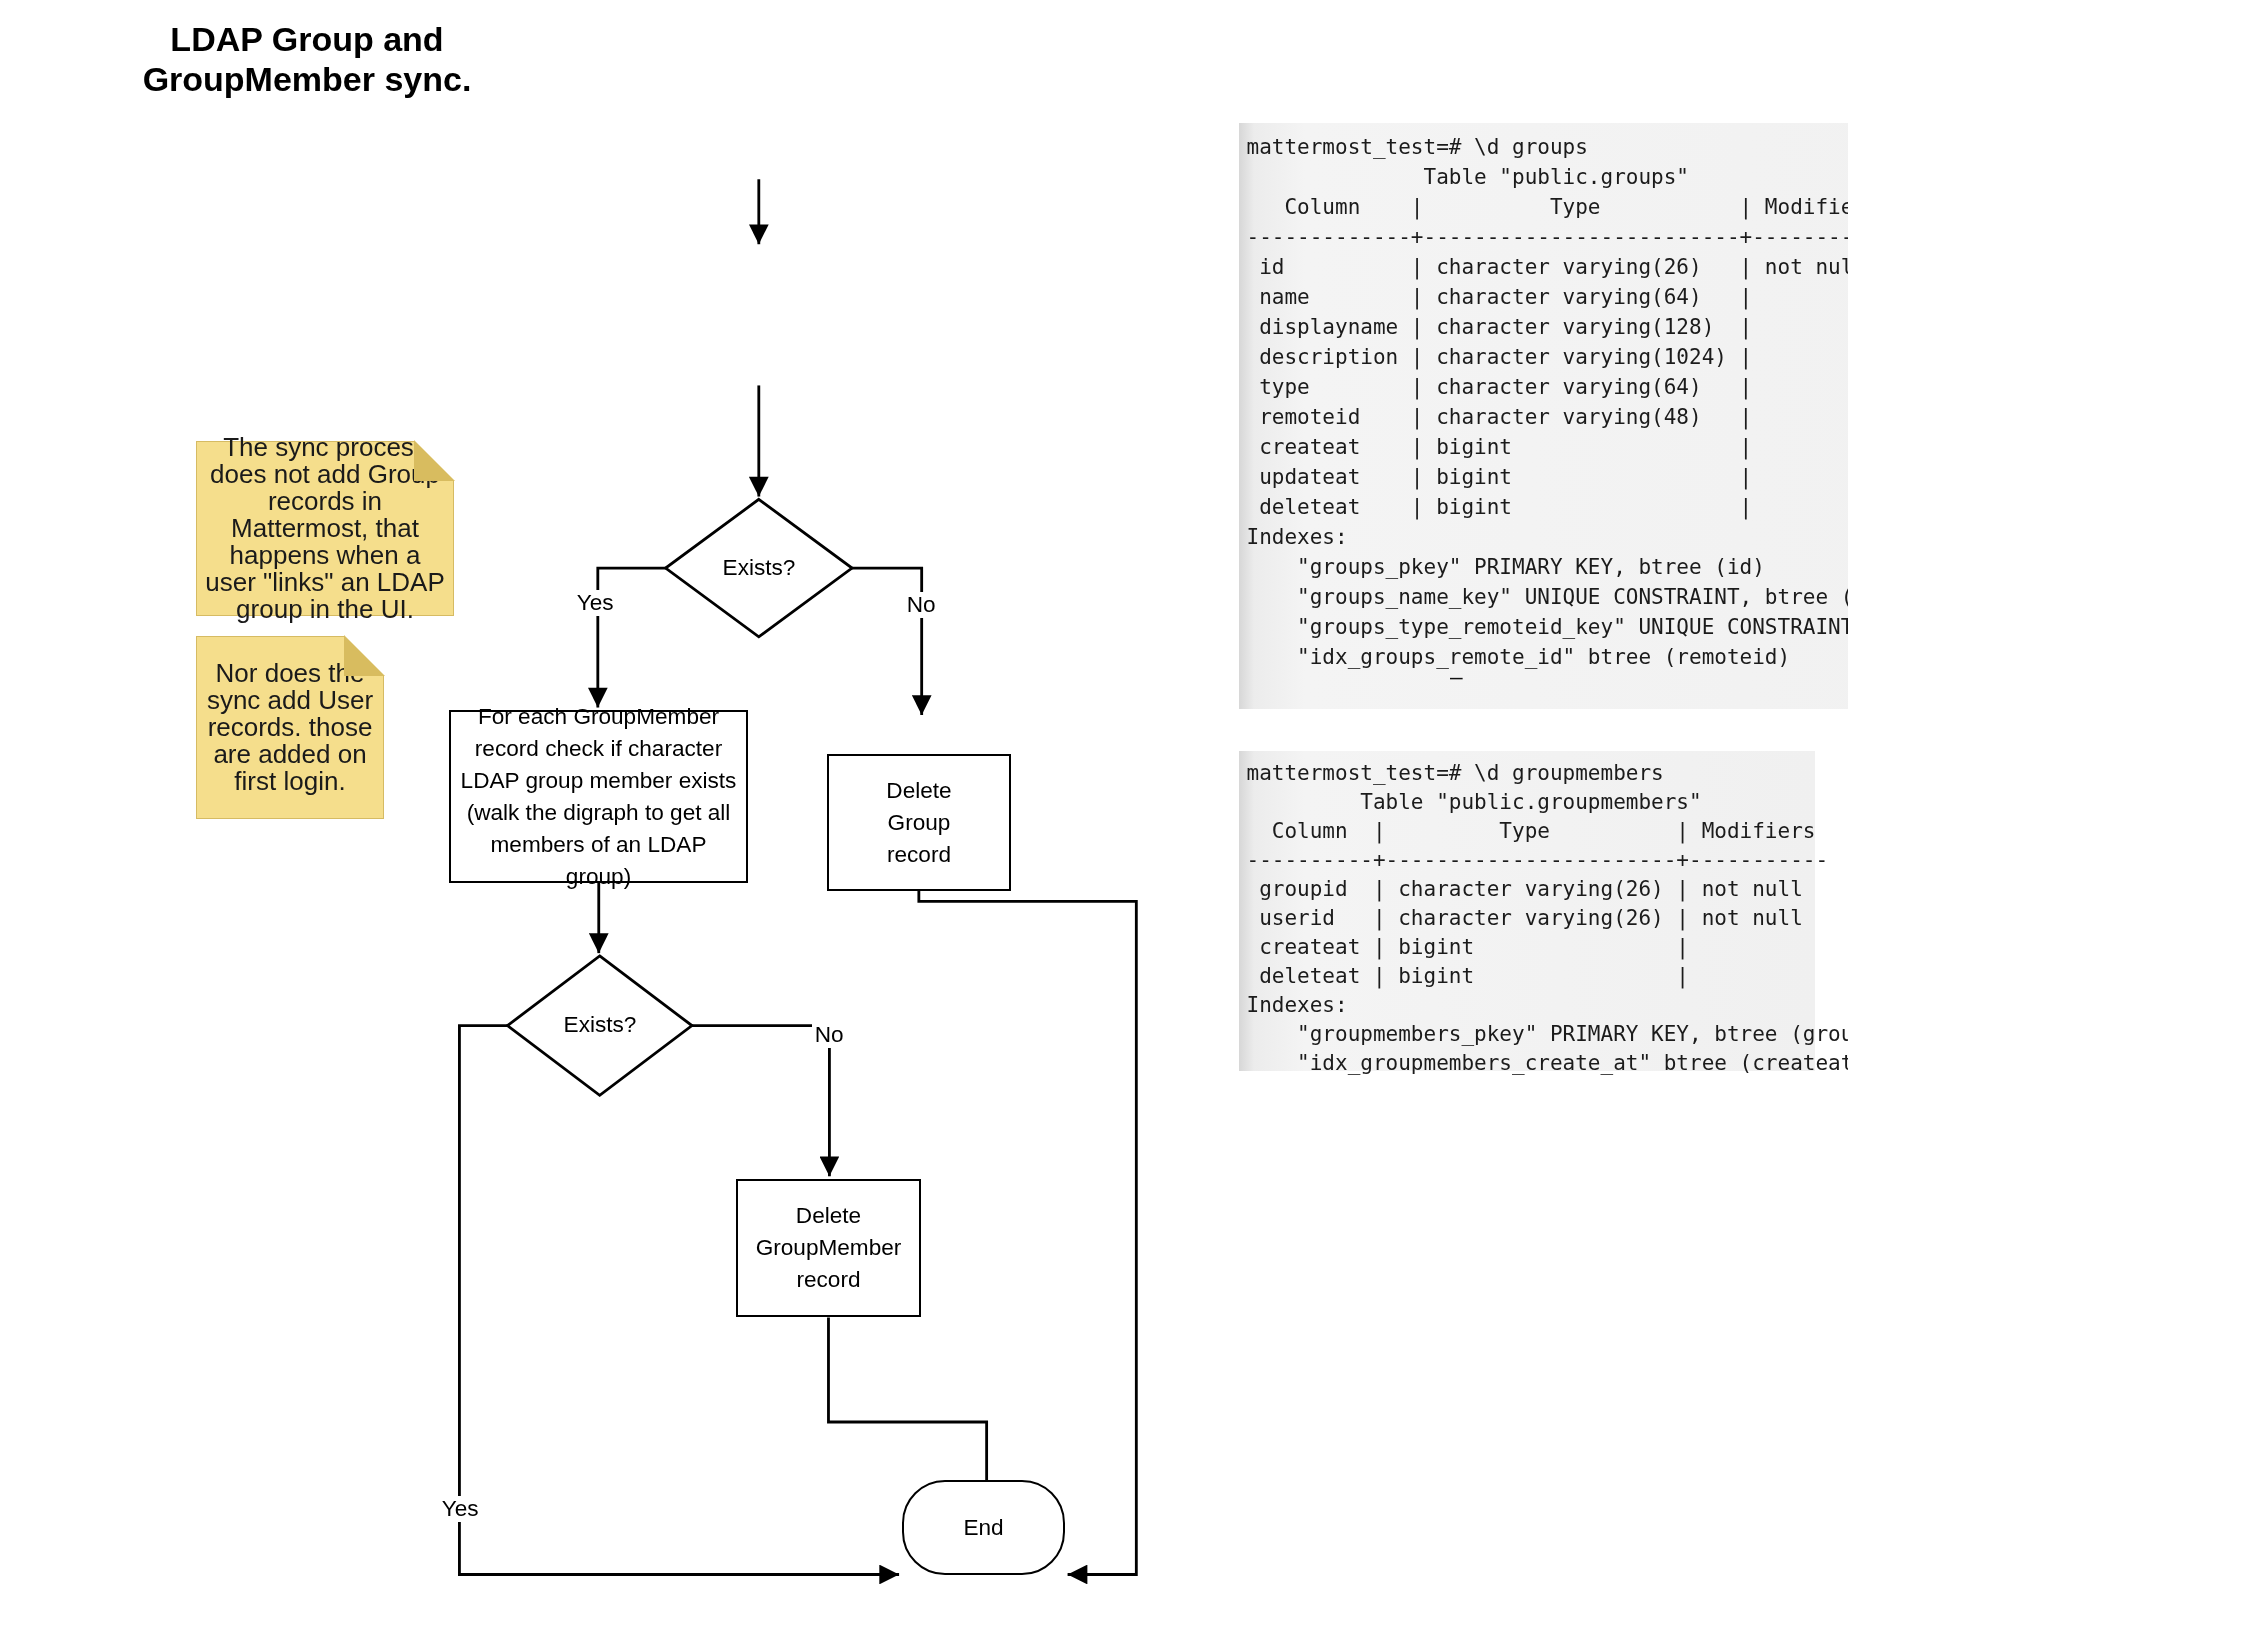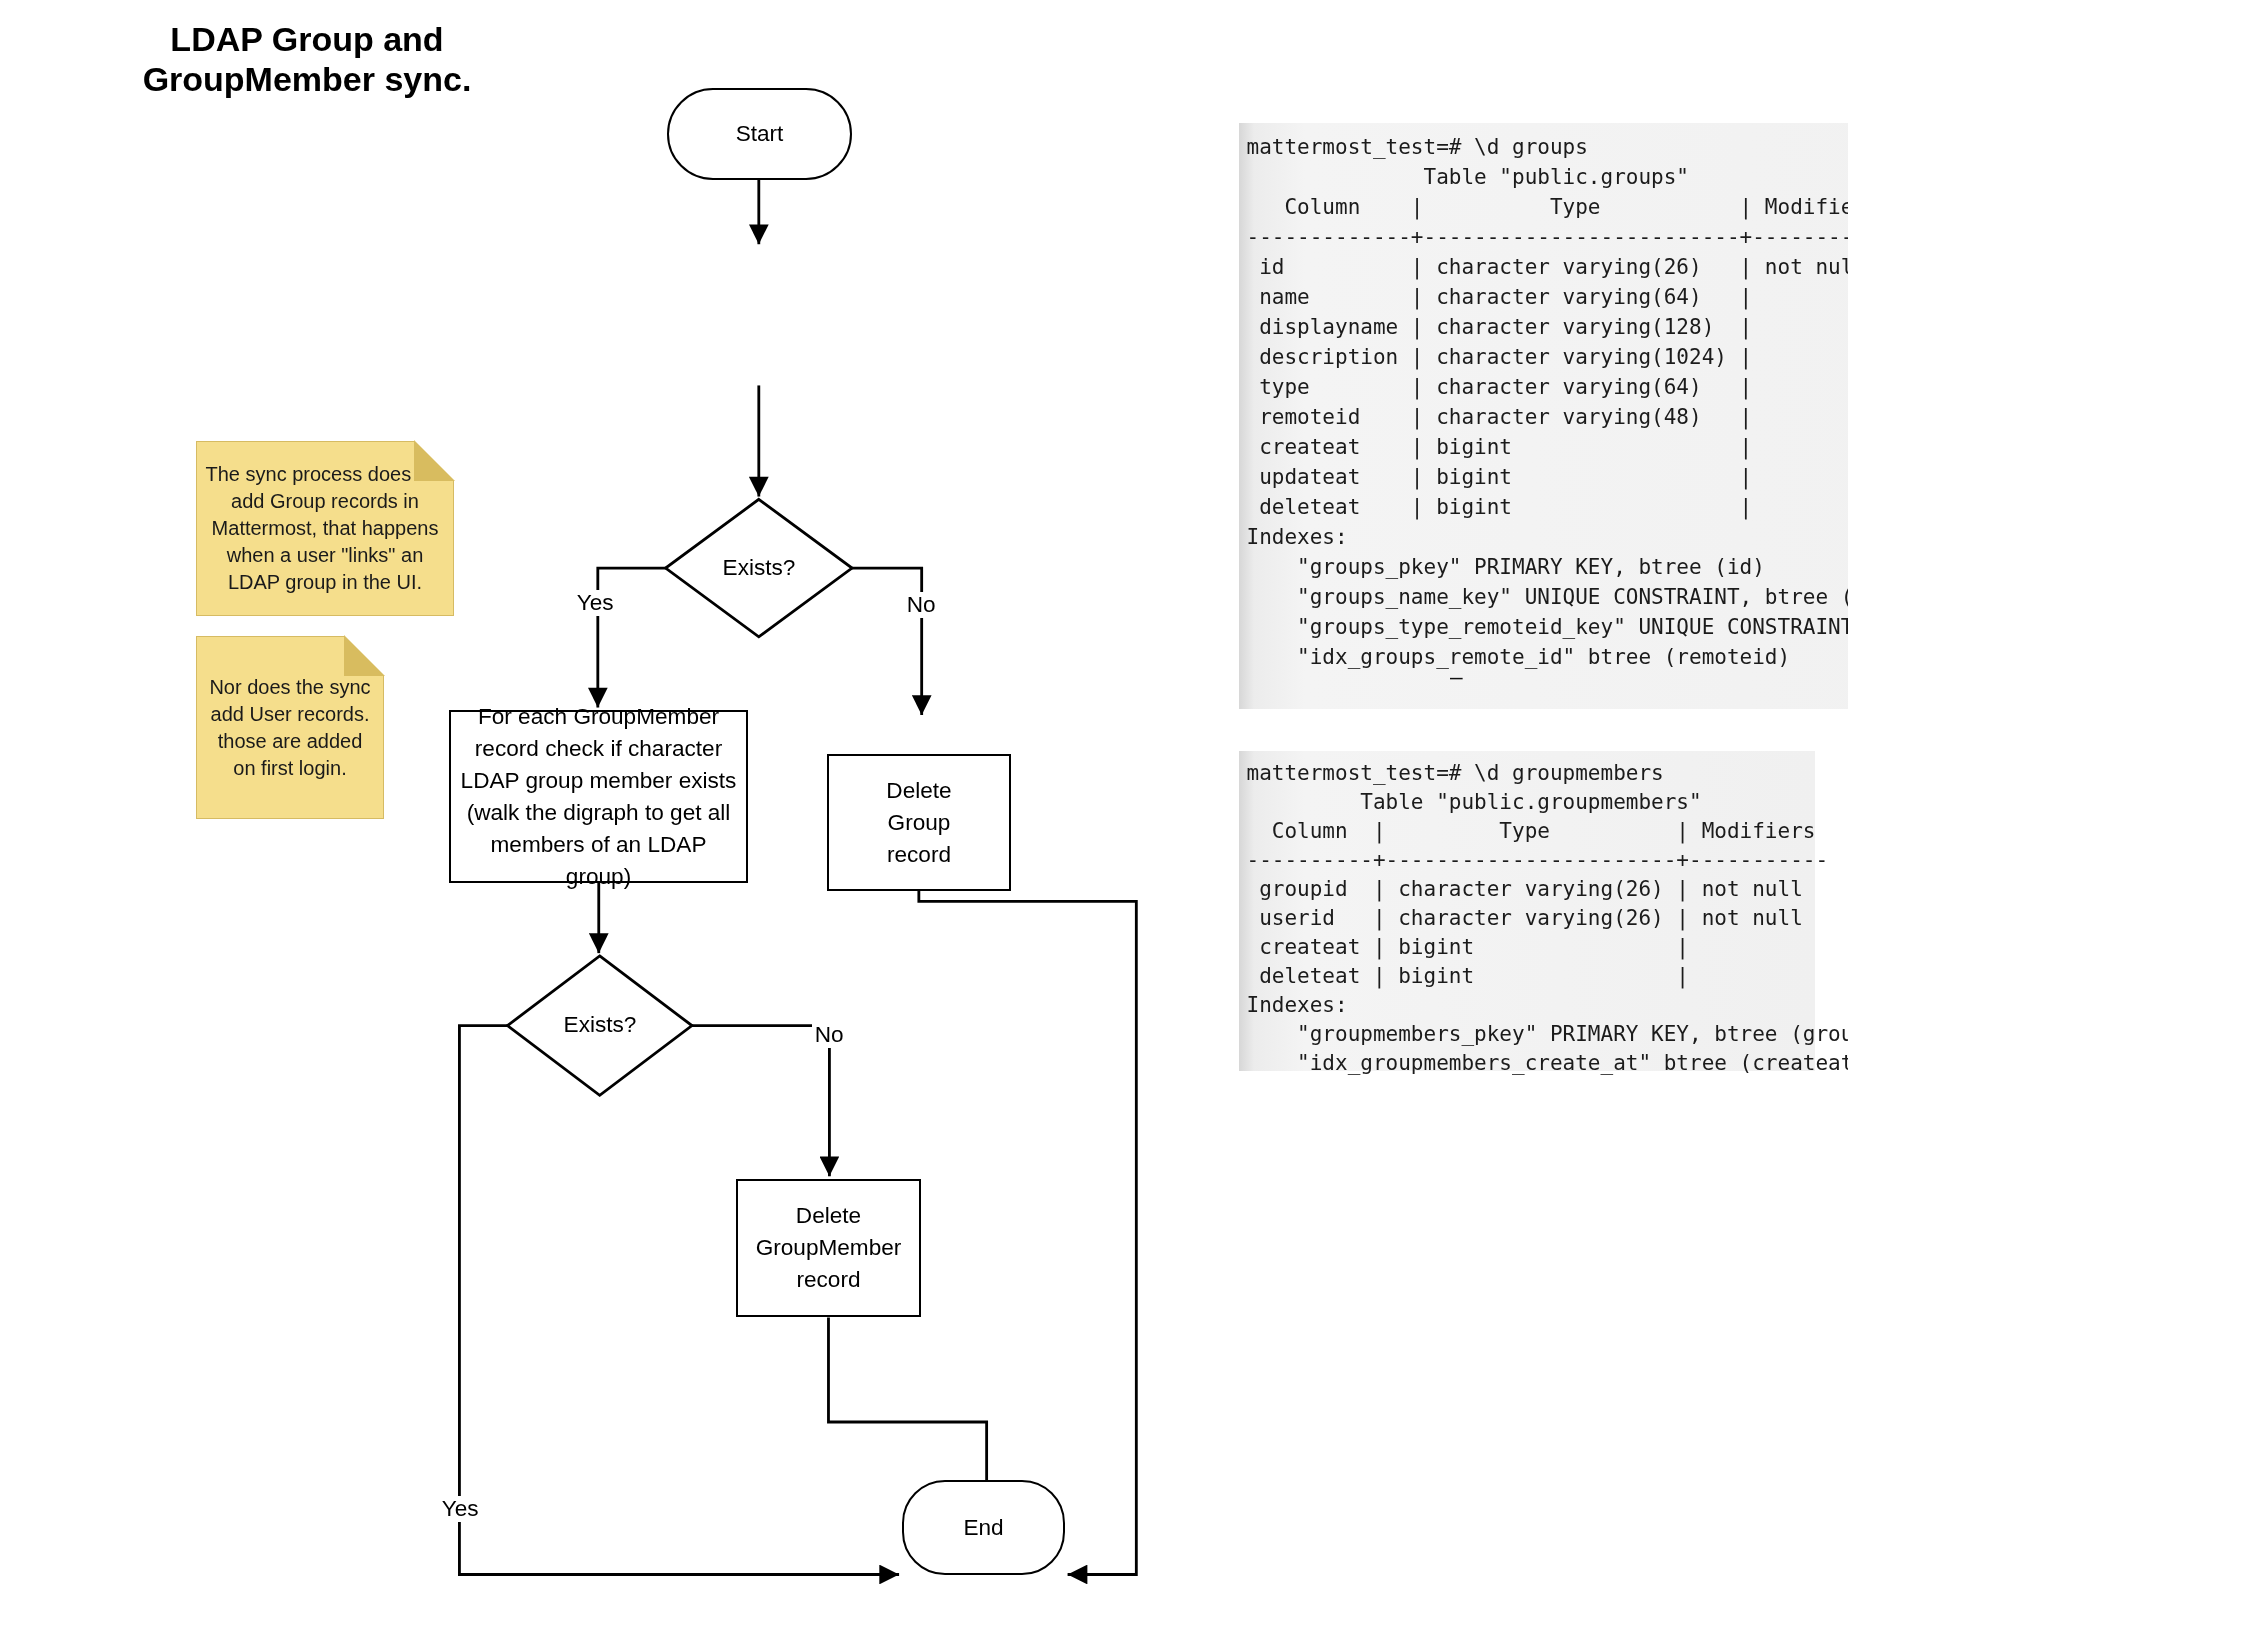--- a/index.html
+++ b/index.html
@@ -42,21 +42,21 @@
   #no2  { left:812px; top:1022px; }
   #yes2 { left:439px; top:1496px; }
 
   .note {
     position:absolute; box-sizing:border-box; background:#F5DE8C;
     border:1.9px solid #D6BB63; display:flex; align-items:center;
   }
   #note1 { left:196px; top:441px; width:258px; height:175px; }
   #note2 { left:196px; top:636px; width:188px; height:183px; }
   .note-text {
-    width:100%; text-align:center; font-size:20px; line-height:27px; color:#1a1a1a;
+    width:100%; text-align:center; font-size:26px; line-height:27px; color:#1a1a1a;
     padding:0 7.5px;
   }
   .fold {
     position:absolute; top:-1.9px; right:-1.9px; width:0; height:0;
     border-style:solid; border-width:0 41px 41px 0;
     border-color:#ffffff #ffffff #D8BC5F #D8BC5F;
   }
 
   .terminal {
     position:absolute; margin:0; font-family:"DejaVu Sans Mono", monospace;
@@ -98,21 +98,20 @@
       <path d="M636,937 L636,1012" marker-end="url(#arrow)"></path>
       <path d="M735,1089 L881,1089 L881,1249" marker-end="url(#arrow)"></path>
       <path d="M539,1089 L488,1089 L488,1672 L955,1672" marker-end="url(#arrow)"></path>
       <path d="M880,1399 L880,1510 L1048,1510 L1048,1620" marker-end="url(#arrow)"></path>
       <path d="M976,906 L976,957 L1207,957 L1207,1672 L1134,1672" marker-end="url(#arrow)"></path>
     </g>
     <polygon points="806,530 905,603 806,676 707,603" fill="#ffffff" stroke="#000" stroke-width="3"></polygon>
     <polygon points="637,1015 735,1089 637,1163 539,1089" fill="#ffffff" stroke="#000" stroke-width="3"></polygon>
   </svg>
 
-  <div class="node stadium" id="start">Start</div>
 
 
   <div class="dec-label" id="exists1">Exists?</div>
 
   <div class="edge-label" id="yes1">Yes</div>
   <div class="edge-label" id="no1">No</div>
 
   <div class="node" id="procBig">For each GroupMember record check if character LDAP group member exists (walk the digraph to get all members of an LDAP group)</div>
 
   <div class="node" id="delGroup">Delete Group record</div>

